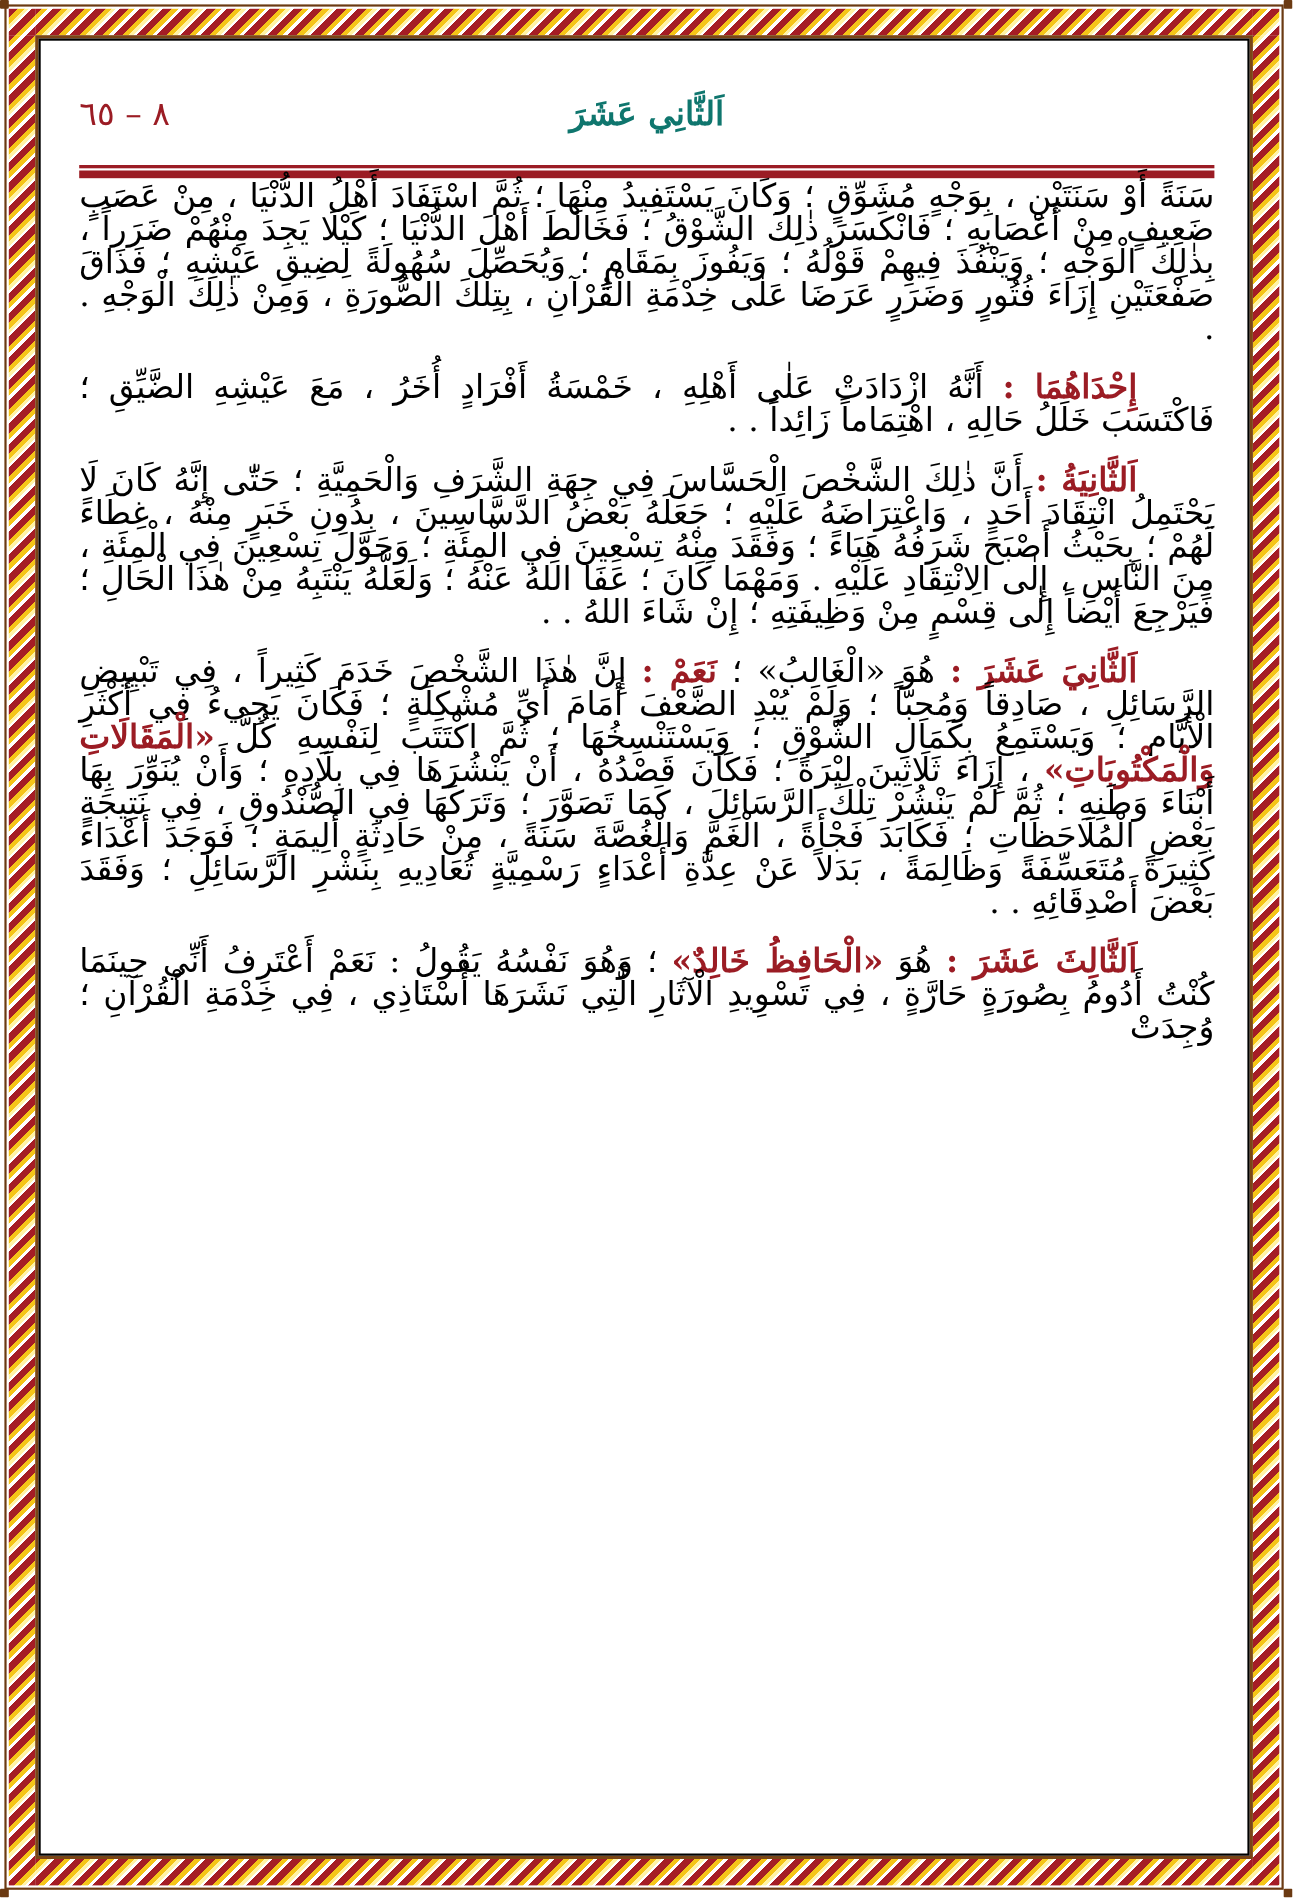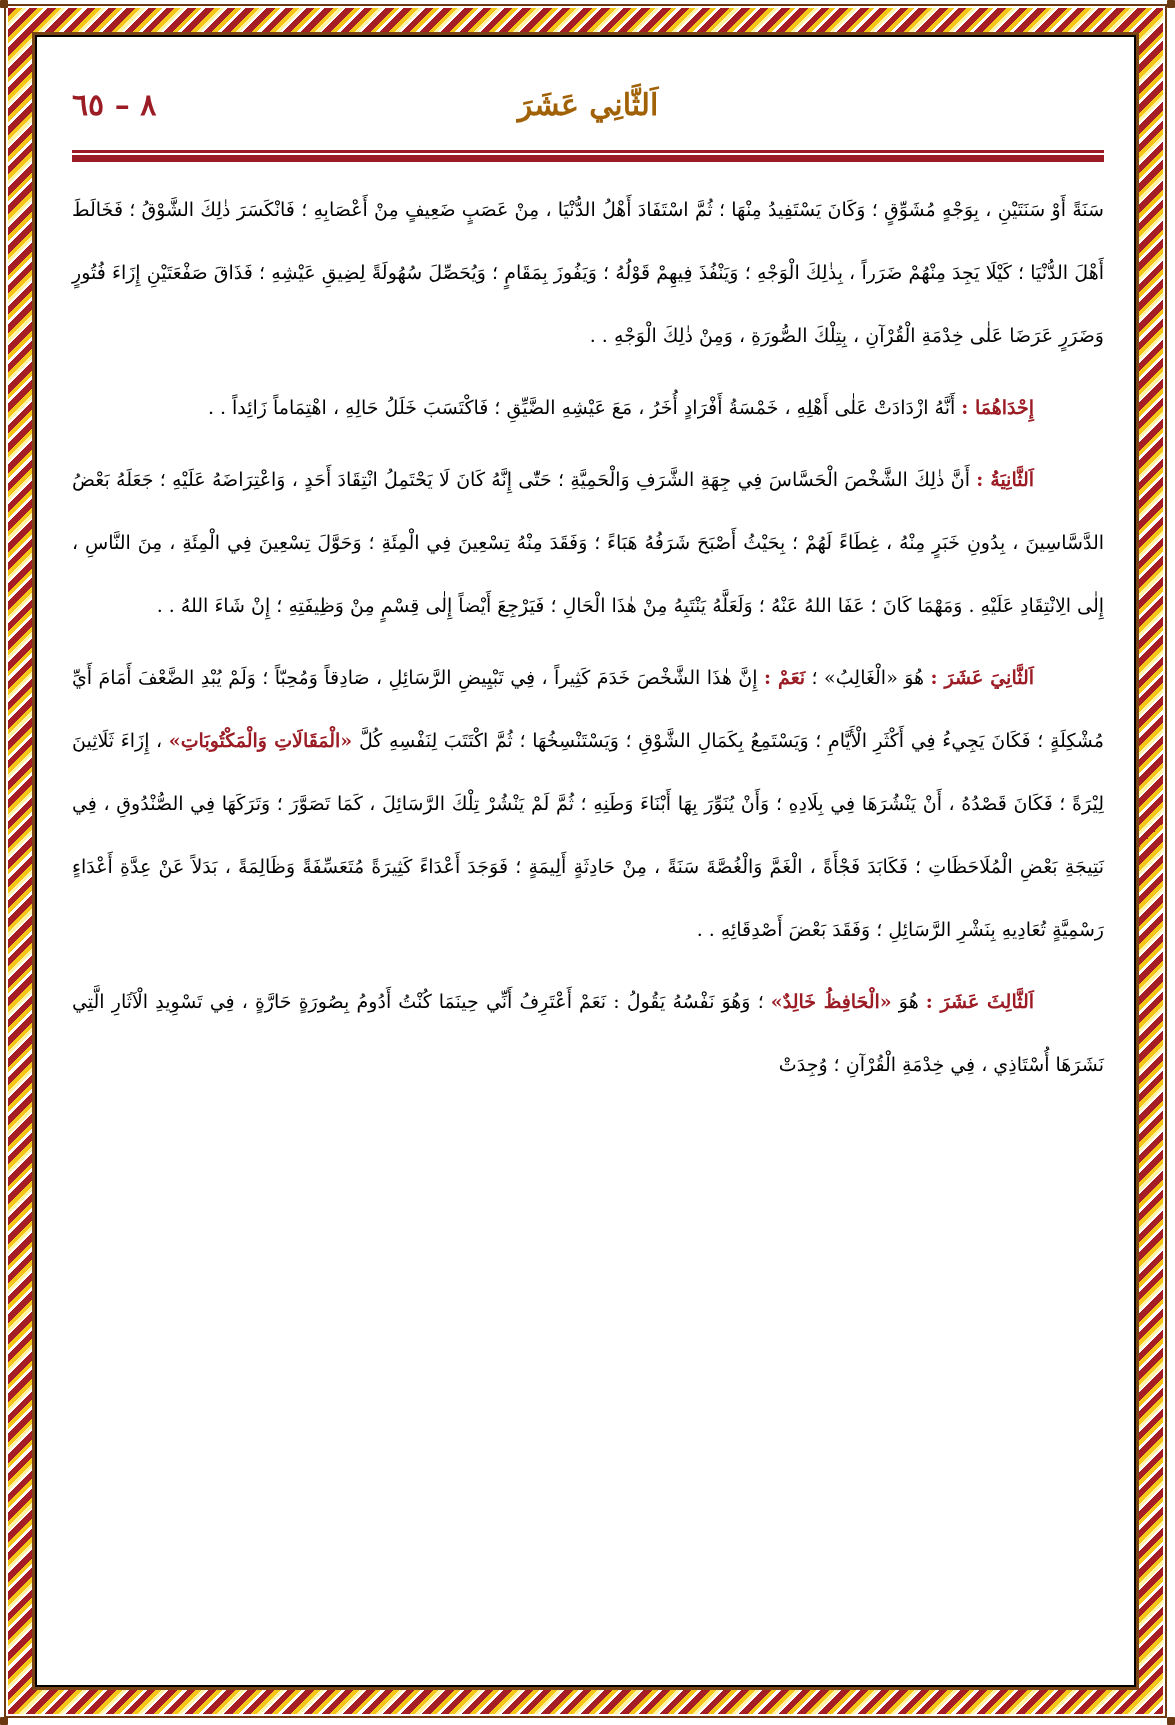--- a/index.html
+++ b/index.html
@@ -29,37 +29,37 @@
   .frame-inner-black {
     position:absolute; left:35px; top:35px; width:1101px; height:1652px; box-sizing:border-box;
     border:2px solid #000000;
   }
   .corner-knob { position:absolute; width:8px; height:8px; background:#6b3a12; border-radius:1px; }
 
   
   .header { position:absolute; left:72px; top:80px; width:1032px; height:60px; direction:rtl; }
   .running-title {
     position:absolute; right:0; left:0; top:0; text-align:center;
-    color:#a16207; font-size:30px; font-weight:bold; line-height:50px;
+    color:#0f766e; font-size:30px; font-weight:bold; line-height:50px;
   }
   .page-ref {
     position:absolute; left:0; top:0; direction:ltr;
-    color:#9b1c24; font-size:30px; font-weight:bold; line-height:50px;
+    color:#9b1c24; font-size:30px; font-weight:normal; line-height:50px;
   }
   .rule-thin { position:absolute; left:72px; top:150px; width:1032px; height:3px; background:#9b1c24; }
   .rule-thick { position:absolute; left:72px; top:155px; width:1032px; height:7px; background:#9b1c24; }
 
   
   .content {
-    position:absolute; left:72px; top:178px; width:1032px;
+    position:absolute; left:72px; top:164px; width:1032px;
     direction:rtl; text-align:justify; text-align-last:right;
-    font-size:19px; line-height:63px; color:#000;
+    font-size:30px; line-height:30px; color:#000;
   }
   .content p { margin:0; }
-  .content p.gap { margin-top:9px; }
+  .content p.gap { margin-top:24px; }
   .content p.indent { text-indent:70px; }
   .hl { color:#9b1c24; font-weight:bold; }
 </style>
 </head>
 <body>
 
 <div class="frame-outer"></div>
 <div class="frame-band"></div>
 <div class="frame-inner-brown"></div>
 <div class="frame-inner-black"></div>

